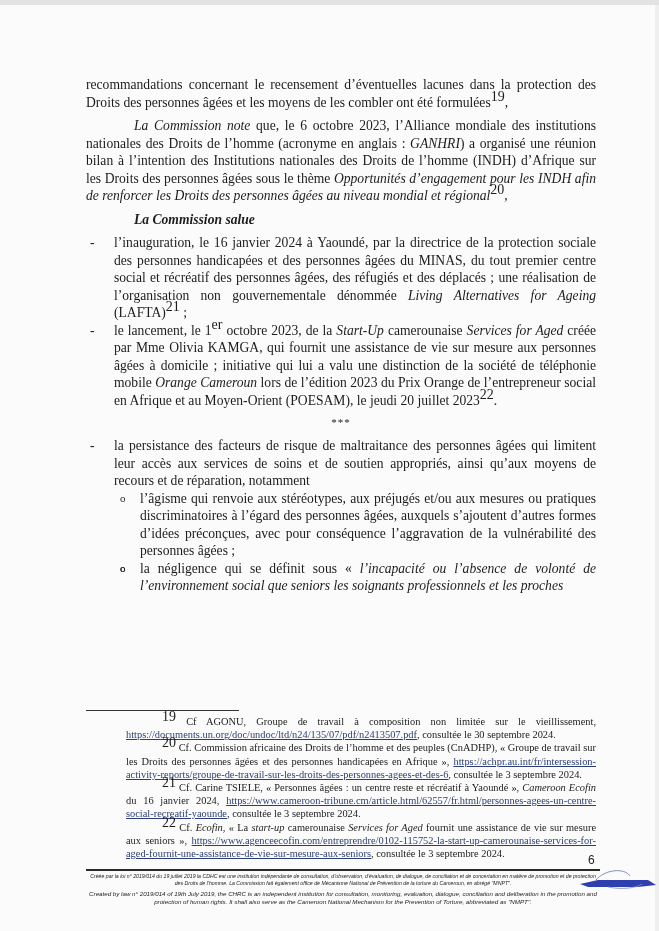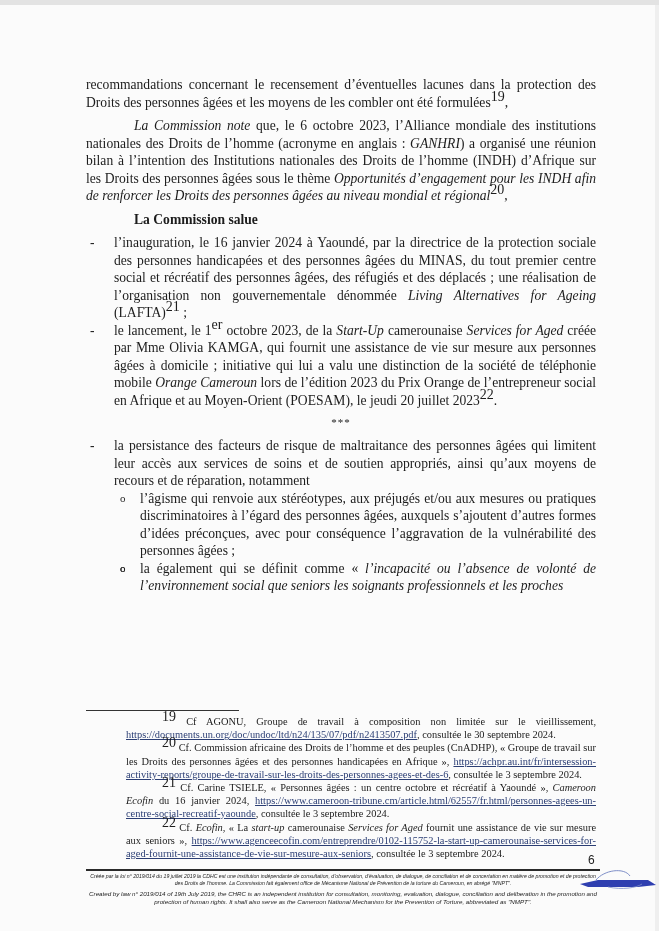--- a/index.html
+++ b/index.html
@@ -11,21 +11,21 @@
       position: relative;
     }
     .topband { position: absolute; left: 0; top: 0; width: 659px; height: 5px; background: #e3e3e3; }
     .rightedge { position: absolute; right: 0; top: 5px; width: 4px; height: 926px; background: #efefef; }
     .page { position: absolute; left: 86px; top: 76px; width: 510px; }
     p { margin: 0; font-size: 13.6px; line-height: 17.5px; text-align: justify; }
     .indent { text-indent: 48px; }
     .gap { margin-top: 6px; }
     sup { font-size: 14px; line-height: 0; vertical-align: super; }
     .lead { font-weight: normal; font-style: italic; }
-    .lead-block { padding-left: 48px; font-weight: bold; }
+    .lead-block { padding-left: 48px; font-weight: bold; font-style: italic; }
     .dash-item { position: relative; padding-left: 28px; }
     .dash-item .bullet { position: absolute; left: 4px; top: 0; }
     .circ-item { position: relative; padding-left: 54px; }
     .circ-item .bullet { position: absolute; left: 34px; top: 0; font-size: 11px; }
     .stars { text-align: center; margin: 7px 0 9px 0; font-size: 11px; letter-spacing: 1px; }
     .fn-rule { position: absolute; left: 86px; top: 710px; width: 153px; height: 1px; background: #333; }
     .footnotes { position: absolute; left: 86px; top: 715px; width: 510px; }
     .footnotes p { font-size: 10.4px; line-height: 13.2px; margin-left: 40px; }
     .fn-indent { text-indent: 36px; }
     .link { color: #2b3e74; text-decoration: underline; }
@@ -56,29 +56,29 @@
   <div class="stars">***</div>
 
 
 
   <p class="dash-item gap"><span class="bullet">-</span><span>la persistance des facteurs de risque de maltraitance des personnes âgées qui limitent leur accès aux services de soins et de soutien appropriés, ainsi qu’aux moyens de recours et de réparation, notamment</span></p>
 
   <p class="circ-item"><span class="bullet">o</span><span>l’âgisme qui renvoie aux stéréotypes, aux préjugés et/ou aux mesures ou pratiques discriminatoires à l’égard des personnes âgées, auxquels s’ajoutent d’autres formes d’idées préconçues, avec pour conséquence l’aggravation de la vulnérabilité des personnes âgées ;</span></p>
 
   <p class="circ-item"><span class="bullet">o</span></p>
 
-  <p class="circ-item"><span class="bullet">o</span><span>la également qui se définit comme « </span><i>l’incapacité ou l’absence de volonté de l’environnement social que seniors les soignants professionnels et les proches</i></p>
+  <p class="circ-item"><span class="bullet">o</span><span>la négligence qui se définit sous « </span><i>l’incapacité ou l’absence de volonté de l’environnement social que seniors les soignants professionnels et les proches</i></p>
 </div>
 
 <div class="fn-rule"></div>
 
 <div class="footnotes">
   <p class="fn-indent"><sup>19</sup><span> Cf AGONU, Groupe de travail à composition non limitée sur le vieillissement, </span><span class="link">https://documents.un.org/doc/undoc/ltd/n24/135/07/pdf/n2413507.pdf</span><span>, consultée le 30 septembre 2024.</span></p>
   <p class="fn-indent"><sup>20</sup><span> Cf. Commission africaine des Droits de l’homme et des peuples (CnADHP), « Groupe de travail sur les Droits des personnes âgées et des personnes handicapées en Afrique », </span><span class="link">https://achpr.au.int/fr/intersession-activity-reports/groupe-de-travail-sur-les-droits-des-personnes-agees-et-des-6</span><span>, consultée le 3 septembre 2024.</span></p>
-  <p class="fn-indent"><sup>21</sup><span> Cf. Carine TSIELE, « Personnes âgées : un centre octobre et récréatif à Yaoundé », </span><i>Cameroon Ecofin</i><span> du 16 janvier 2024, </span><span class="link">https://www.cameroon-tribune.cm/article.html/62557/fr.html/personnes-agees-un-centre-social-recreatif-yaounde</span><span>, consultée le 3 septembre 2024.</span></p>
+  <p class="fn-indent"><sup>21</sup><span> Cf. Carine TSIELE, « Personnes âgées : un centre reste et récréatif à Yaoundé », </span><i>Cameroon Ecofin</i><span> du 16 janvier 2024, </span><span class="link">https://www.cameroon-tribune.cm/article.html/62557/fr.html/personnes-agees-un-centre-social-recreatif-yaounde</span><span>, consultée le 3 septembre 2024.</span></p>
   <p class="fn-indent"><sup>22</sup><span> Cf. </span><i>Ecofin</i><span>, « La </span><i>start-up</i><span> camerounaise </span><i>Services for Aged</i><span> fournit une assistance de vie sur mesure aux seniors », </span><span class="link">https://www.agenceecofin.com/entreprendre/0102-115752-la-start-up-camerounaise-services-for-aged-fournit-une-assistance-de-vie-sur-mesure-aux-seniors</span><span>, consultée le 3 septembre 2024.</span></p>
 </div>
 
 <div class="page-number">6</div>
 
 <div class="footer-rule"></div>
 <div class="footer-fr">Créée par la loi n° 2019/014 du 19 juillet 2019 la CDHC est une institution indépendante de consultation, d’observation, d’évaluation, de dialogue, de conciliation et de concertation en matière de promotion et de protection des Droits de l’homme. La Commission fait également office de Mécanisme National de Prévention de la torture du Cameroun, en abrégé "MNPT".</div>
 <div class="footer-en">Created by law n° 2019/014 of 19th July 2019, the CHRC is an independent institution for consultation, monitoring, evaluation, dialogue, conciliation and deliberation in the promotion and protection of human rights. It shall also serve as the Cameroon National Mechanism for the Prevention of Torture, abbreviated as "NMPT".</div>
 
 <svg class="stamp" viewBox="0 0 80 22">

